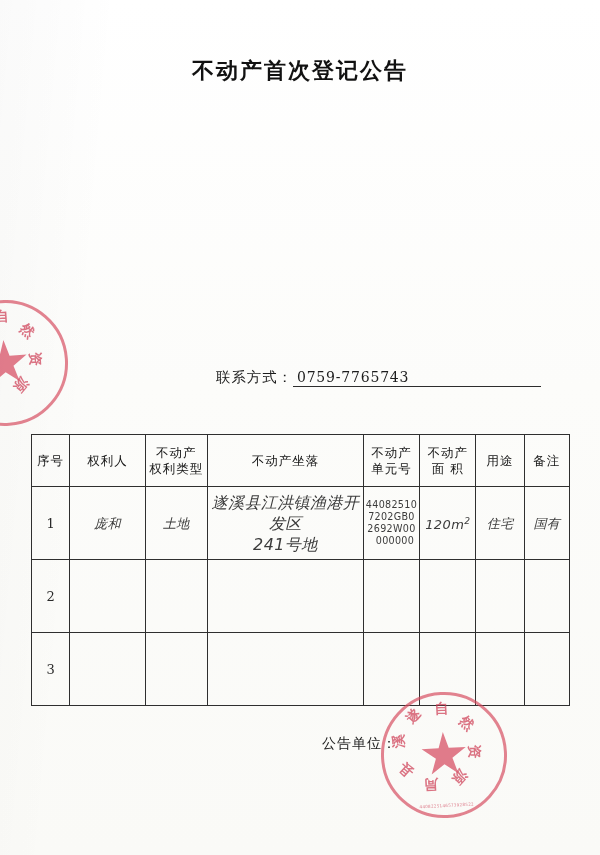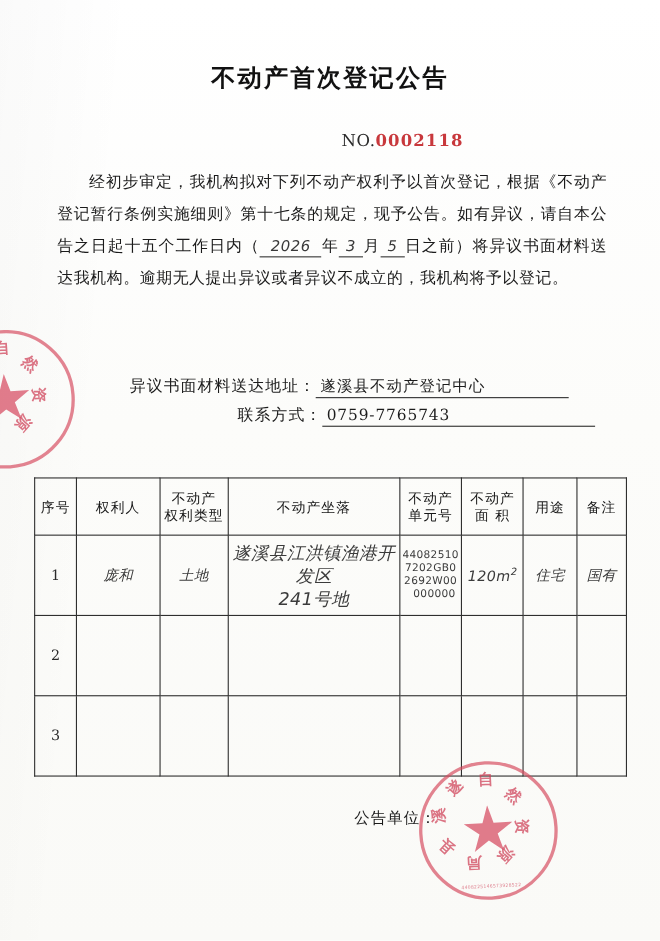--- a/index.html
+++ b/index.html
@@ -257,31 +257,22 @@
           <span style="transform: translate(25.5269px, -41.5269px) rotate(45deg);">然</span>
           <span style="transform: translate(39px, -9px) rotate(90deg);">资</span>
           <span style="transform: translate(25.5269px, 23.5269px) rotate(135deg);">源</span>
           <span style="transform: translate(-7px, 37px) rotate(180deg);">局</span>
         </div>
     </div>
   </div>
 
   <div class="title">不动产首次登记公告</div>
 
-  <div class="serial">
-    <span class="lbl">NO.</span><span class="num">0002118</span>
-  </div>
-
-  <div class="body-text">
-    <span class="indent"></span><span>经初步审定，我机构拟对下列不动产权利予以首次登记，根据《不动产登记暂行条例实施细则》第十七条的规定，现予公告。如有异议，请自本公告之日起十五个工作日内（</span><span class="blank-u u-year hand">2026</span><span>年</span><span class="blank-u u-month hand">3</span><span>月</span><span class="blank-u u-day hand">5</span><span>日之前）将异议书面材料送达我机构。逾期无人提出异议或者异议不成立的，我机构将予以登记。</span>
-  </div>
-
-  <div class="field-row field-addr">
-    <span class="flabel">异议书面材料送达地址：</span><span class="fvalue">遂溪县不动产登记中心</span>
-  </div>
+
+
 
   <div class="field-row field-tel">
     <span class="flabel">联系方式：</span><span class="fvalue">0759-7765743</span>
   </div>
 
   <table class="reg">
     <colgroup>
       <col style="width:38px">
       <col style="width:75px">
       <col style="width:62px">

